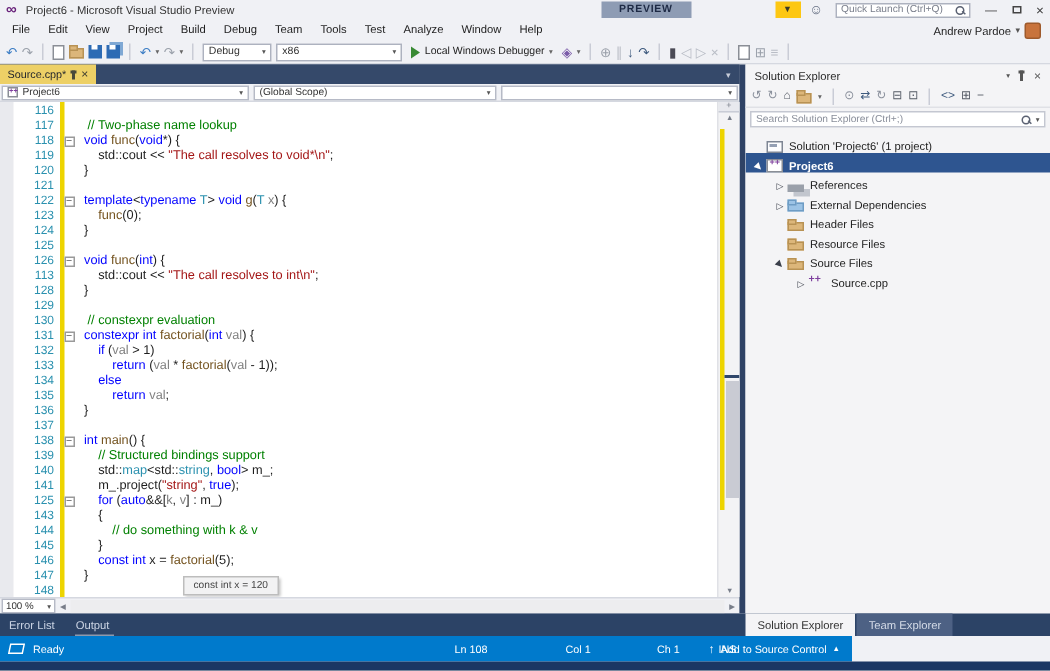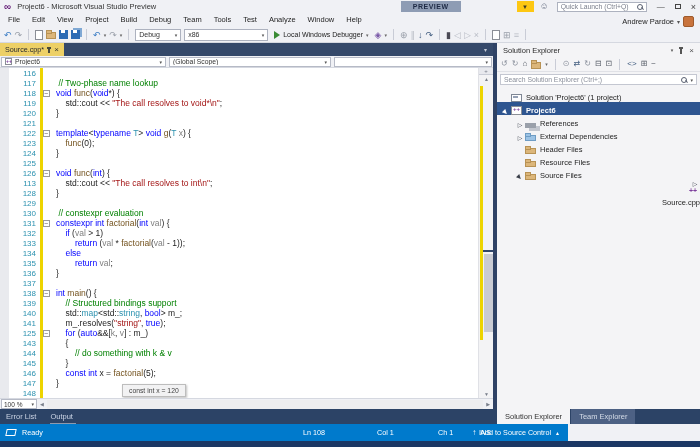--- a/index.html
+++ b/index.html
@@ -16,21 +16,21 @@
   .quick-launch{margin-left:8px;width:90px;height:10px;background:#fff;border:1px solid #ADB2BF;display:flex;align-items:center;padding:0 3px;}
   .ql-text{color:#7A7F8C;font-size:6.8px;flex:1;}
   .mag{position:relative;width:6px;height:6px;margin-left:8px;}
   .mag::before{content:"";position:absolute;left:0;top:0;width:4px;height:4px;border:1px solid #5A6172;border-radius:50%;}
   .mag::after{content:"";position:absolute;left:4px;top:4px;width:3px;height:1px;background:#5A6172;transform:rotate(45deg);}
   .win-btn{margin-left:10px;color:#444;font-size:8px;line-height:13px;}
   .maxbox{display:inline-block;width:6px;height:5px;border:1px solid #444;margin-left:10px;}
   .closex{margin-left:10px;color:#444;font-size:9px;}
 
   
-  .menubar{position:absolute;left:0;top:13px;width:700px;height:14px;background:#F0F1F5;display:flex;align-items:flex-end;padding:0 2px;gap:29px;}
+  .menubar{position:absolute;left:0;top:13px;width:700px;height:14px;background:#F0F1F5;display:flex;align-items:center;padding:0 2px;gap:29px;}
   .menu-item{padding:0 6px;line-height:14px;color:#1E1E1E;}
   .user-area{margin-left:auto;display:flex;align-items:center;gap:3px;padding-right:4px;}
   .user-caret{color:#555;font-size:6px;}
   .avatar{width:11px;height:11px;background:#C8733C;border-radius:2px;border:1px solid #9E5A2C;}
 
   
   .toolbar{position:absolute;left:0;top:27px;width:700px;height:16px;background:#F0F1F5;border-bottom:1px solid #D5D8E0;display:flex;align-items:center;padding:0 4px;gap:3px;}
   .tb-icon{font-size:9px;line-height:14px;}
   .tb-caret{font-size:5px;color:#666;}
   .tb-div{width:1px;height:11px;background:#C9CCD6;margin:0 3px;}
@@ -298,21 +298,21 @@
             <div class="cl"><span class="ln">131</span><span class="fold"><span class="foldbox">−</span></span><span class="src"><span class="tk">constexpr</span><span class="tp"> </span><span class="tk">int</span><span class="tp"> </span><span class="tf">factorial</span><span class="tp">(</span><span class="tk">int</span><span class="tp"> </span><span class="tv">val</span><span class="tp">) {</span></span></div>
             <div class="cl"><span class="ln">132</span><span class="fold"></span><span class="src"><span class="tp">    </span><span class="tk">if</span><span class="tp"> (</span><span class="tv">val</span><span class="tp"> &gt; 1)</span></span></div>
             <div class="cl"><span class="ln">133</span><span class="fold"></span><span class="src"><span class="tp">        </span><span class="tk">return</span><span class="tp"> (</span><span class="tv">val</span><span class="tp"> * </span><span class="tf">factorial</span><span class="tp">(</span><span class="tv">val</span><span class="tp"> - 1));</span></span></div>
             <div class="cl"><span class="ln">134</span><span class="fold"></span><span class="src"><span class="tp">    </span><span class="tk">else</span></span></div>
             <div class="cl"><span class="ln">135</span><span class="fold"></span><span class="src"><span class="tp">        </span><span class="tk">return</span><span class="tp"> </span><span class="tv">val</span><span class="tp">;</span></span></div>
             <div class="cl"><span class="ln">136</span><span class="fold"></span><span class="src"><span class="tp">}</span></span></div>
             <div class="cl"><span class="ln">137</span><span class="fold"></span><span class="src"></span></div>
             <div class="cl"><span class="ln">138</span><span class="fold"><span class="foldbox">−</span></span><span class="src"><span class="tk">int</span><span class="tp"> </span><span class="tf">main</span><span class="tp">() {</span></span></div>
             <div class="cl"><span class="ln">139</span><span class="fold"></span><span class="src"><span class="tp">    </span><span class="tc">// Structured bindings support</span></span></div>
             <div class="cl"><span class="ln">140</span><span class="fold"></span><span class="src"><span class="tp">    std::</span><span class="tt">map</span><span class="tp">&lt;std::</span><span class="tt">string</span><span class="tp">, </span><span class="tk">bool</span><span class="tp">&gt; m_;</span></span></div>
-            <div class="cl"><span class="ln">141</span><span class="fold"></span><span class="src"><span class="tp">    m_.resolves(</span><span class="ts">"string"</span><span class="tp">, </span><span class="tk">true</span><span class="tp">);</span></span></div>
+            <div class="cl"><span class="ln">141</span><span class="fold"></span><span class="src"><span class="tp">    m_.project(</span><span class="ts">"string"</span><span class="tp">, </span><span class="tk">true</span><span class="tp">);</span></span></div>
             <div class="cl"><span class="ln">125</span><span class="fold"><span class="foldbox">−</span></span><span class="src"><span class="tp">    </span><span class="tk">for</span><span class="tp"> (</span><span class="tk">auto</span><span class="tp">&amp;&amp;[</span><span class="tv">k</span><span class="tp">, </span><span class="tv">v</span><span class="tp">] : m_)</span></span></div>
             <div class="cl"><span class="ln">143</span><span class="fold"></span><span class="src"><span class="tp">    {</span></span></div>
             <div class="cl"><span class="ln">144</span><span class="fold"></span><span class="src"><span class="tp">        </span><span class="tc">// do something with k &amp; v</span></span></div>
             <div class="cl"><span class="ln">145</span><span class="fold"></span><span class="src"><span class="tp">    }</span></span></div>
             <div class="cl"><span class="ln">146</span><span class="fold"></span><span class="src"><span class="tp">    </span><span class="tk">const</span><span class="tp"> </span><span class="tk">int</span><span class="tp"> x = </span><span class="tf">factorial</span><span class="tp">(5);</span></span></div>
             <div class="cl"><span class="ln">147</span><span class="fold"></span><span class="src"><span class="tp">}</span></span></div>
             <div class="cl"><span class="ln">148</span><span class="fold"></span><span class="src"></span></div>
           </div>
         <div class="datatip">const int x = 120</div>
         <div class="vscroll">
@@ -400,21 +400,21 @@
           <div class="trow" style="padding-left: 18px;">
             <span class="arrow"></span>
             <span class="ticon icon-folder"></span>
             <span class="tlabel">Resource Files</span>
           </div>
           <div class="trow" style="padding-left: 18px;">
             <span class="arrow open">▶</span>
             <span class="ticon icon-folder"></span>
             <span class="tlabel">Source Files</span>
           </div>
-          <div class="trow" style="padding-left: 32px; flex-direction: column;">
+          <div class="trow" style="padding-left: 32px;">
             <span class="arrow">▷</span>
             <span class="ticon icon-cpp-file"></span>
             <span class="tlabel">Source.cpp</span>
           </div>
         </div>
     </div>
   </div>
 
   <div class="bottom-row">
     <div class="bl">

